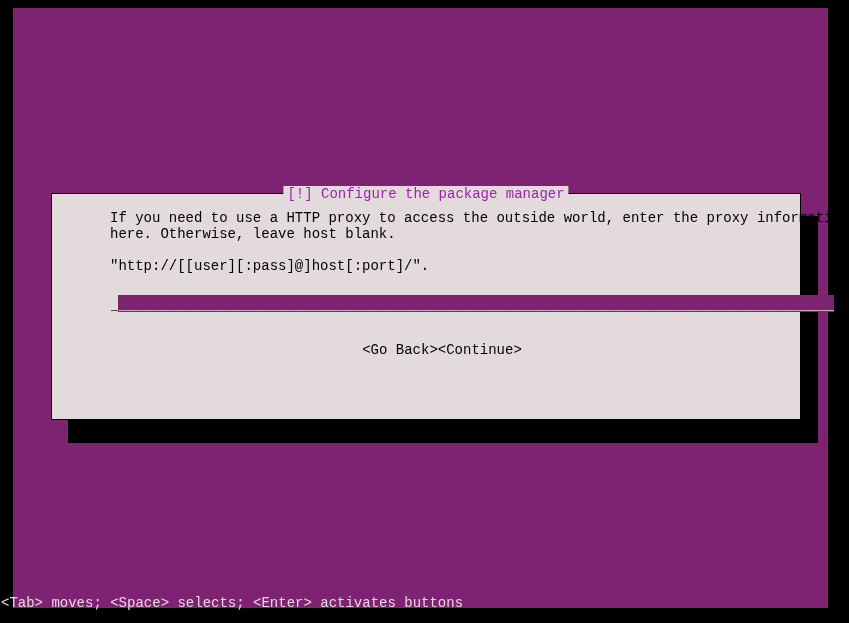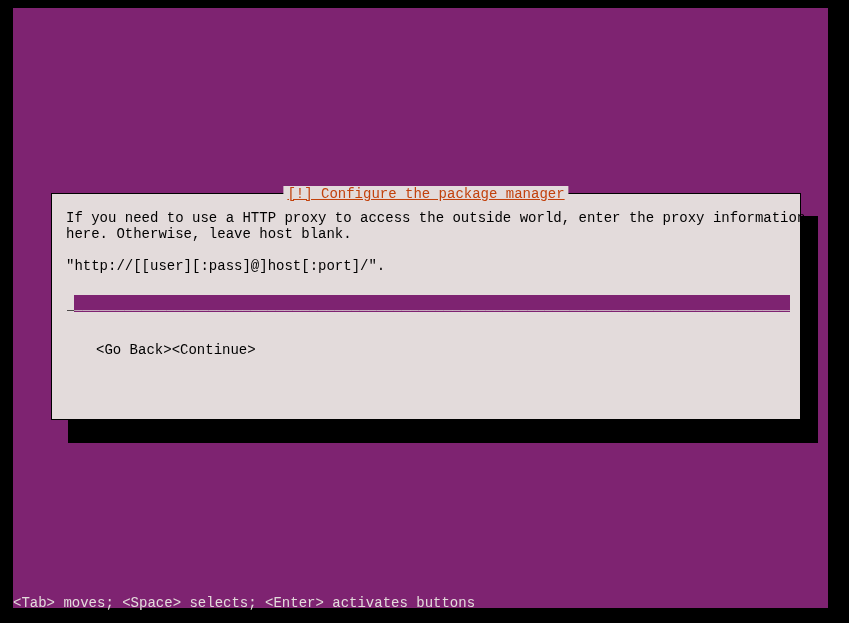--- a/index.html
+++ b/index.html
@@ -41,28 +41,28 @@
       background: #e3dbdb;
       border: 1px solid #000;
     }
     .dialog-title {
       position: absolute;
       top: -8px;
       left: 50%;
       transform: translateX(-50%);
       background: #e3dbdb;
       padding: 0 4px;
-      color: #c2410c;
+      color: #a21caf;
       white-space: nowrap;
-      text-decoration: underline;
     }
     .dialog-content {
       padding: 16px 26px 0 14px;
       color: #000;
       line-height: 1.15;
+      margin-left: 44px;
     }
     .desc-line {
       white-space: pre;
     }
     .spacer {
       height: 16px;
     }
     .input-row {
       margin-top: 5px;
       margin-left: 8px;
@@ -85,31 +85,31 @@
       bottom: -1px;
       color: #e3dbdb;
       letter-spacing: 0;
       white-space: nowrap;
       overflow: hidden;
       width: 716px;
     }
     .buttons-row {
       margin-top: 30px;
       display: flex;
-      justify-content: flex-start;
+      justify-content: center;
       padding: 0 30px 0 30px;
     }
     .btn {
       color: #000;
       cursor: pointer;
     }
     .footer-text {
       position: absolute;
       bottom: 12px;
-      left: 13px;
+      left: 1px;
       color: #e3dbdb;
       margin-top: 24px;
     }
   </style>
 </head>
 <body>
 
 <div class="bg-purple"></div>
 
 <div class="shadow-box"></div>

